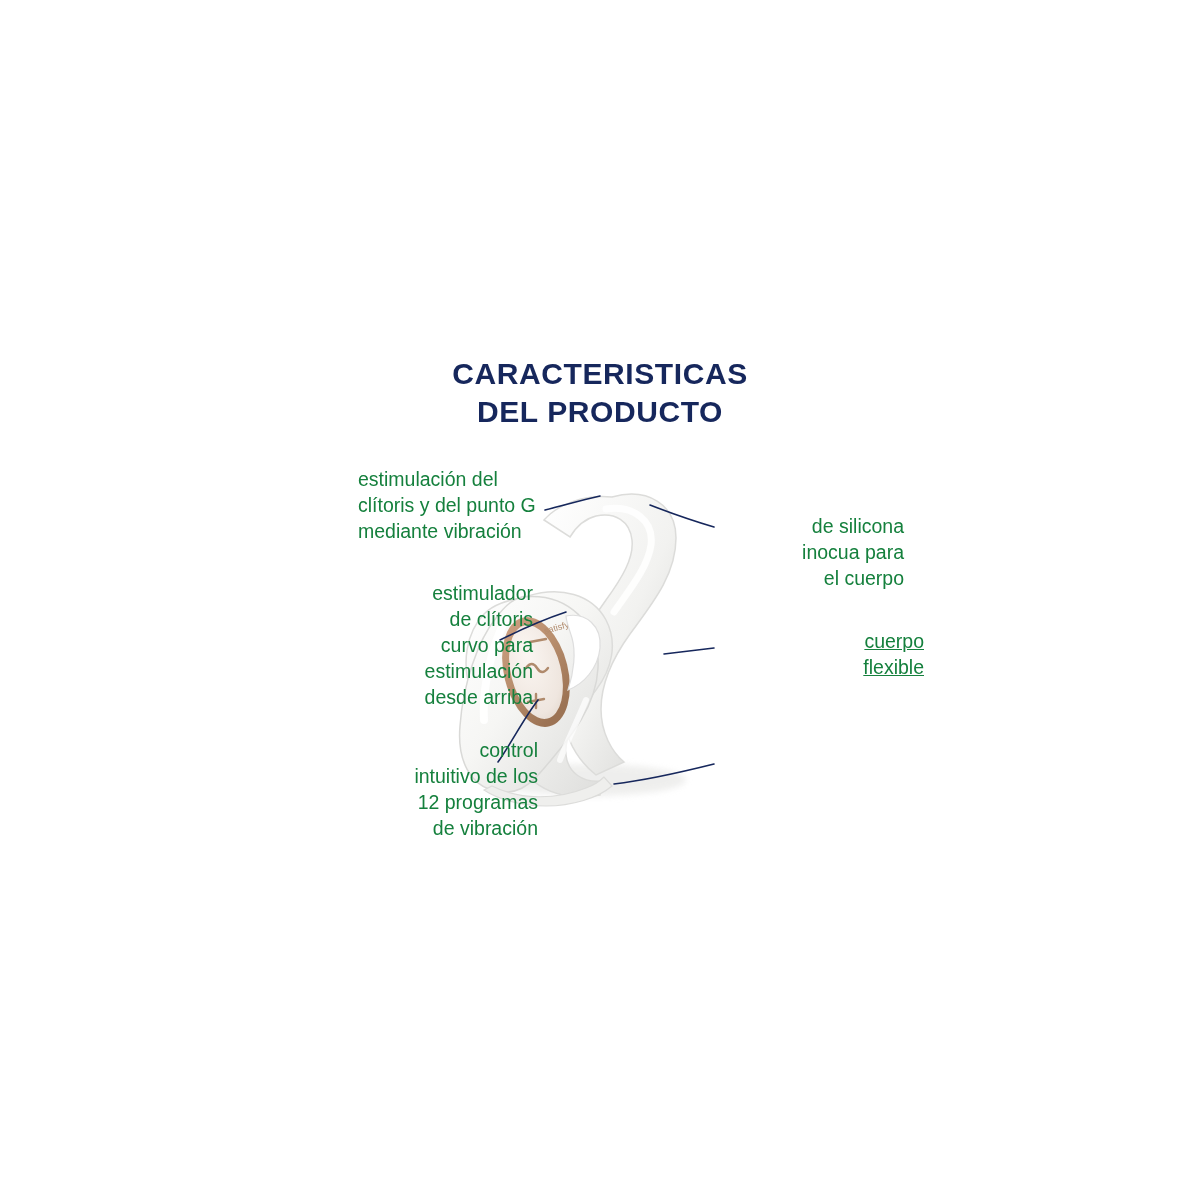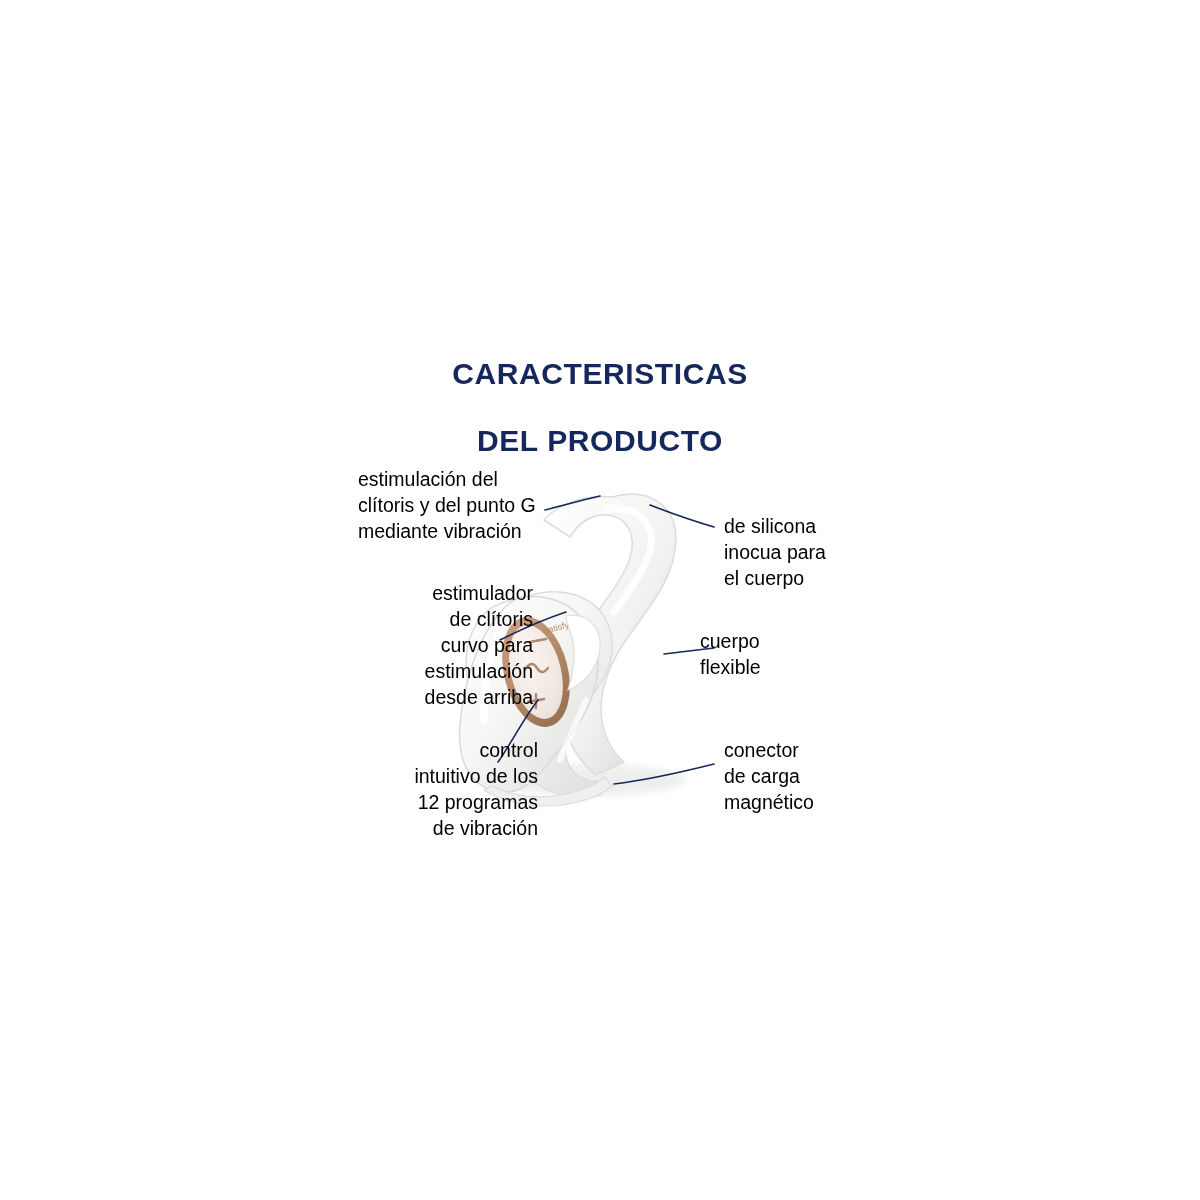--- a/index.html
+++ b/index.html
@@ -27,38 +27,38 @@
     left: 0;
     top: 355px;
     width: 1200px;
     text-align: center;
     font-weight: bold;
     font-size: 30px;
     letter-spacing: 0.6px;
     line-height: 38px;
     color: #16275c;
   }
-  .title .line2 { display: block; margin-top: 29px; }
+  .title .line2 { display: block; }
 
   
   .label {
     position: absolute;
     font-size: 19.5px;
     line-height: 26px;
-    color: #000000;
+    color: #15803d;
     white-space: pre-line;
   }
-  .label.right { text-align: left; }
+  .label.right { text-align: right; }
   .label.left  { text-align: left; }
 
   #lbl-vibration { left: 358px; top: 466px; width: 190px; }
   #lbl-curvo     { left: 358px; top: 580px; width: 175px; text-align: right; }
   #lbl-control   { left: 358px; top: 737px; width: 180px; text-align: right; }
   #lbl-silicona  { left: 724px; top: 513px; width: 180px; }
-  #lbl-flexible  { left: 700px; top: 628px; width: 160px; }
+  #lbl-flexible  { left: 764px; top: 628px; width: 160px; text-decoration: underline; }
   #lbl-conector  { left: 724px; top: 737px; width: 180px; }
 
   
   svg#art {
     position: absolute;
     left: 0; top: 0;
     width: 1200px;
     height: 1200px;
   }
 </style>
@@ -195,17 +195,14 @@
 12 programas
 de vibración</div>
 
   <div class="label right" id="lbl-silicona">de silicona
 inocua para
 el cuerpo</div>
 
   <div class="label right" id="lbl-flexible">cuerpo
 flexible</div>
 
-  <div class="label right" id="lbl-conector">conector
-de carga
-magnético</div>
 
 </div>
 
 </body></html>

